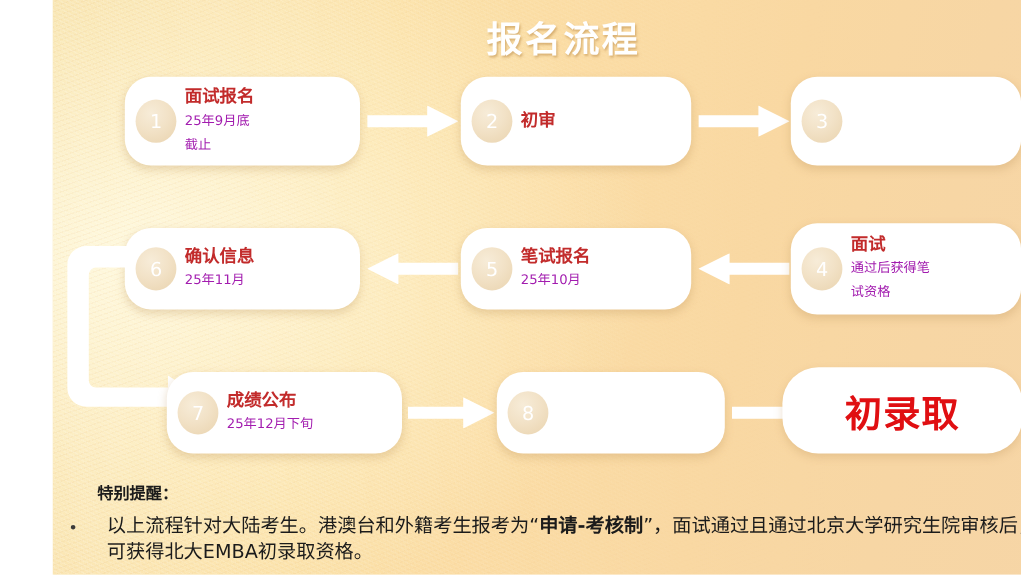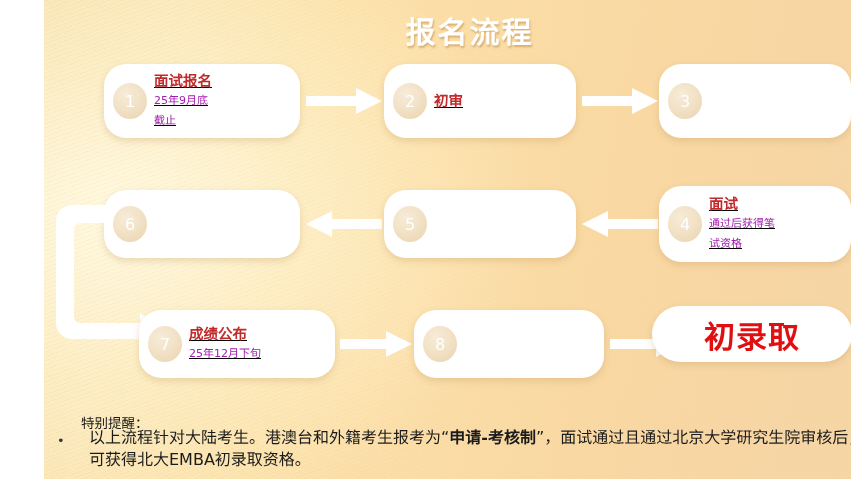--- a/index.html
+++ b/index.html
@@ -81,21 +81,20 @@
     color: #ffffff;
     font-size: 16px;
     display: flex;
     align-items: center;
     justify-content: center;
     font-weight: normal;
   }
   .btext {
     margin-left: 50px;
     padding-right: 8px;
-    text-decoration: underline;
   }
   .bhead {
     color: #c22b2b;
     font-weight: bold;
     font-size: 14.5px;
     line-height: 19px;
     white-space: nowrap;
   }
   .bbody {
     color: #a21caf;
@@ -121,23 +120,23 @@
 
   
   .arrow { position: absolute; }
   .arrow svg { display: block; }
 
   
   #footer { position: absolute; left: 0; top: 400px; width: 851px; }
   #note-title {
     position: absolute;
     left: 37px;
-    top: 12px;
+    top: 0;
     font-size: 13.5px;
-    font-weight: normal;
+    font-weight: bold;
     color: #1b1b1b;
     text-align: right;
   }
   #bullet-dot {
     position: absolute;
     left: 13px;
     top: 32px;
     font-size: 13px;
     color: #3a3a3a;
     line-height: 18px;
@@ -196,30 +195,42 @@
   </div>
 
   <div class="arrow" style="left:796px; top:84px;">
     <svg width="55" height="146" viewBox="0 0 55 146">
       <path d="M0 4 H30 A16 16 0 0 1 46 20 V112 H55 L36 140 L17 112 H26 V28 A6 6 0 0 0 20 22 H0 Z" fill="#ffffff"></path>
     </svg>
   </div>
 
   <div class="box" style="left:60px; top:190px; width:196px; height:68px;">
     <div class="badge">6</div>
+    <div class="btext">
+      <div class="bhead">确认信息</div>
+      <div class="bbody">
+        <div>25年11月</div>
+      </div>
+    </div>
   </div>
 
   <div class="arrow" style="left:262px; top:211px;">
     <svg width="76" height="26" viewBox="0 0 76 26">
         <path d="M76 8 H26 V0 L0 13 L26 26 V18 H76 Z" fill="#ffffff"></path>
       </svg>
   </div>
 
   <div class="box" style="left:340px; top:190px; width:192px; height:68px;">
     <div class="badge">5</div>
+    <div class="btext">
+      <div class="bhead">笔试报名</div>
+      <div class="bbody">
+        <div>25年10月</div>
+      </div>
+    </div>
   </div>
 
   <div class="arrow" style="left:538px; top:211px;">
     <svg width="76" height="26" viewBox="0 0 76 26">
         <path d="M76 8 H26 V0 L0 13 L26 26 V18 H76 Z" fill="#ffffff"></path>
       </svg>
   </div>
 
   <div class="box" style="left:615px; top:186px; width:192px; height:76px;">
     <div class="badge">4</div>
@@ -257,21 +268,21 @@
   <div class="box" style="left:370px; top:310px; width:190px; height:68px;">
     <div class="badge">8</div>
   </div>
 
   <div class="arrow" style="left:566px; top:331px;">
     <svg width="72" height="26" viewBox="0 0 72 26">
         <path d="M0 8 H46 V0 L72 13 L46 26 V18 H0 Z" fill="#ffffff"></path>
       </svg>
   </div>
 
-  <div id="result" style="left:608px; top:306px; width:200px; height:56px;">
+  <div id="result" style="left:608px; top:306px; width:200px; height:72px;">
     <span>初录取</span>
   </div>
 
   <div id="footer">
     <div id="note-title">特别提醒：</div>
     <div id="bullet-dot">•</div>
     <div id="note-body">
       <span>以上流程针对大陆考生。港澳台和外籍考生报考为“</span><b>申请-考核制</b><span>”，面试通过且通过北京大学研究生院审核后，方可获得北大EMBA初录取资格。</span>
     </div>
   </div>

